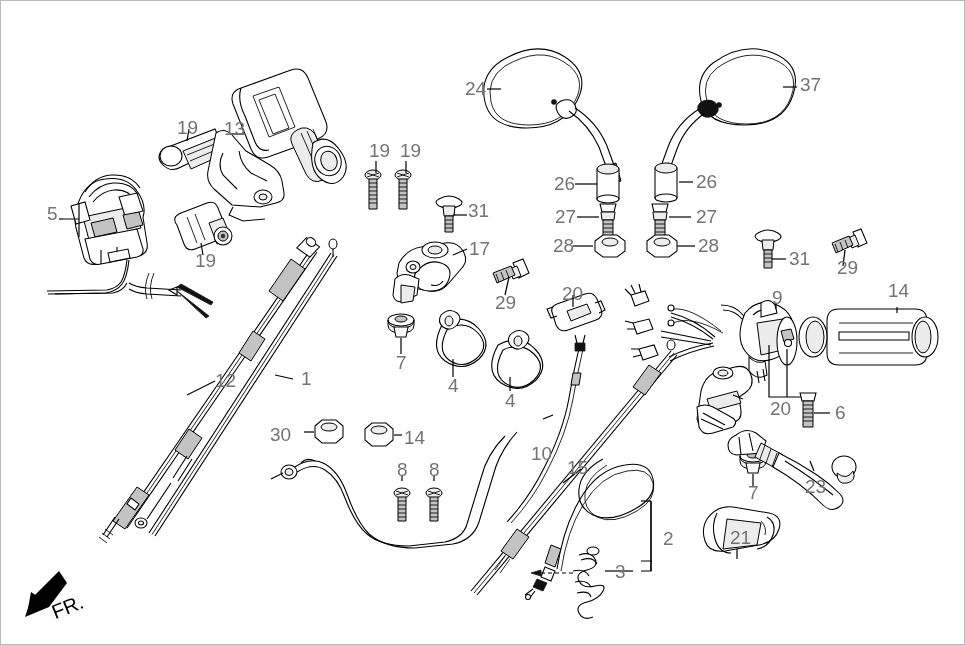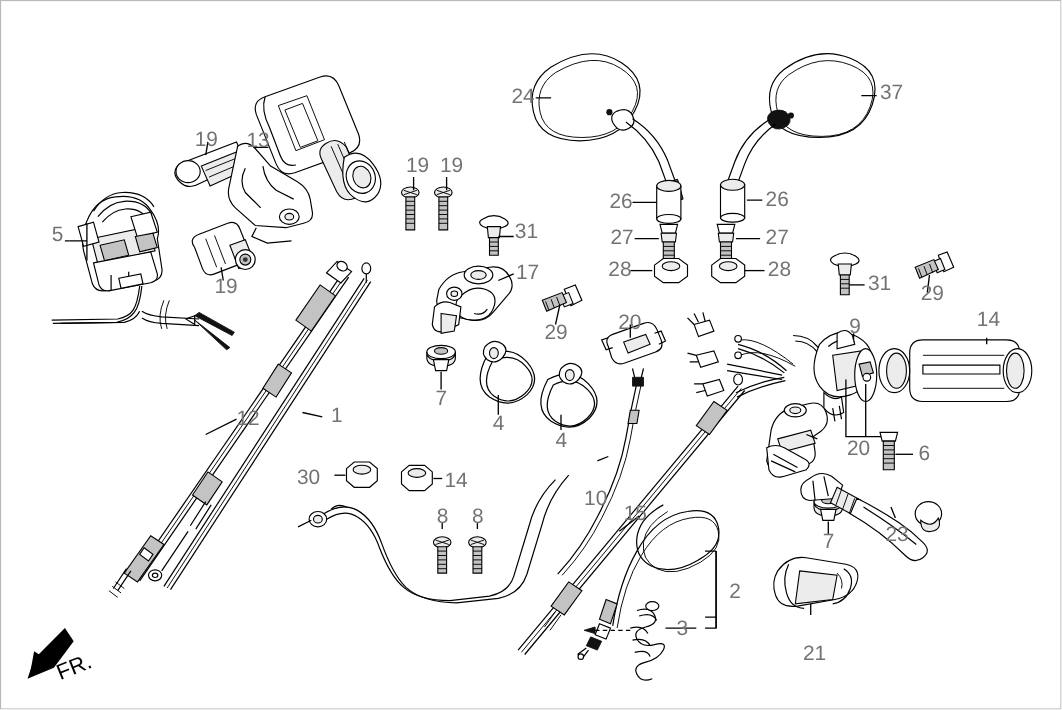--- a/index.html
+++ b/index.html
@@ -521,21 +521,21 @@
   <div class="callout" style="left:552px;top:235px;">28</div>
   <div class="callout" style="left:697px;top:235px;">28</div>
   <div class="callout" style="left:788px;top:248px;">31</div>
   <div class="callout" style="left:836px;top:257px;">29</div>
   <div class="callout" style="left:771px;top:287px;">9</div>
   <div class="callout" style="left:887px;top:280px;text-align:right;">14</div>
   <div class="callout" style="left:749px;top:398px;margin-left:20px;">20</div>
   <div class="callout" style="left:834px;top:402px;">6</div>
   <div class="callout" style="left:747px;top:482px;">7</div>
   <div class="callout" style="left:804px;top:476px;text-align:right;">23</div>
-  <div class="callout" style="left:729px;top:584px;">21</div>
+  <div class="callout" style="left:729px;top:527px;">21</div>
   <div class="callout" style="left:214px;top:370px;">12</div>
   <div class="callout" style="left:300px;top:368px;">1</div>
   <div class="callout" style="left:269px;top:424px;">30</div>
   <div class="callout" style="left:403px;top:427px;">14</div>
   <div class="callout" style="left:396px;top:459px;">8</div>
   <div class="callout" style="left:428px;top:459px;">8</div>
   <div class="callout" style="left:530px;top:407px;margin-top:36px;">10</div>
   <div class="callout" style="left:566px;top:457px;">15</div>
   <div class="callout" style="left:662px;top:528px;">2</div>
   <div class="callout" style="left:614px;top:561px;">3</div>

